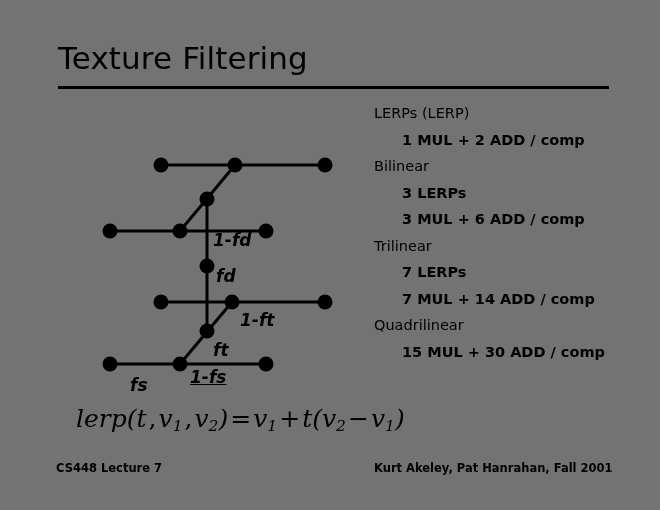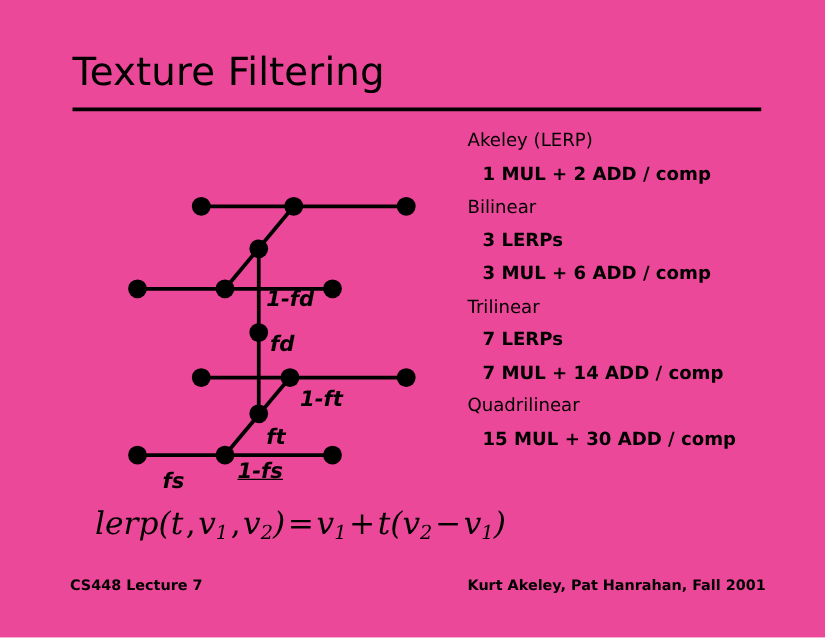--- a/index.html
+++ b/index.html
@@ -7,21 +7,21 @@
     padding: 0;
     background: #ffffff;
   }
   body {
     font-family: "DejaVu Sans", sans-serif;
   }
   #slide {
     position: relative;
     width: 660px;
     height: 510px;
-    background: #ec4899;
+    background: #737373;
     overflow: hidden;
   }
   #slide-title {
     position: absolute;
     left: 58px;
     top: 40px;
     font-family: "DejaVu Sans", sans-serif;
     font-size: 31px;
     font-weight: 400;
     color: #000000;
@@ -62,21 +62,21 @@
   }
   .rc-level-0 {
     font-size: 14.5px;
     font-weight: 400;
     margin-left: 0px;
     margin-bottom: 12px;
   }
   .rc-level-1 {
     font-size: 14.5px;
     font-weight: 700;
-    margin-left: 12px;
+    margin-left: 28px;
     margin-bottom: 12px;
   }
 
   
   #diagram {
     position: absolute;
     left: 0;
     top: 0;
     width: 660px;
     height: 510px;
@@ -174,21 +174,21 @@
   <div id="diagram-labels">
       <div class="diag-label" style="left: 213px; top: 230px;">1-fd</div>
       <div class="diag-label" style="left: 216px; top: 266px;">fd</div>
       <div class="diag-label" style="left: 240px; top: 310px;">1-ft</div>
       <div class="diag-label" style="left: 213px; top: 340px;">ft</div>
       <div class="diag-label" style="left: 130px; top: 375px; font-style: italic;">fs</div>
       <div class="diag-label" style="left: 190px; top: 367px; text-decoration: underline;">1-fs</div>
     </div>
 
   <div id="right-column">
-      <div class="rc-item rc-level-0">Akeley (LERP)</div>
+      <div class="rc-item rc-level-0">LERPs (LERP)</div>
       <div class="rc-item rc-level-1">1 MUL + 2 ADD / comp</div>
       <div class="rc-item rc-level-0">Bilinear</div>
       <div class="rc-item rc-level-1">3 LERPs</div>
       <div class="rc-item rc-level-1">3 MUL + 6 ADD / comp</div>
       <div class="rc-item rc-level-0">Trilinear</div>
       <div class="rc-item rc-level-1">7 LERPs</div>
       <div class="rc-item rc-level-1">7 MUL + 14 ADD / comp</div>
       <div class="rc-item rc-level-0">Quadrilinear</div>
       <div class="rc-item rc-level-1">15 MUL + 30 ADD / comp</div>
     </div>

